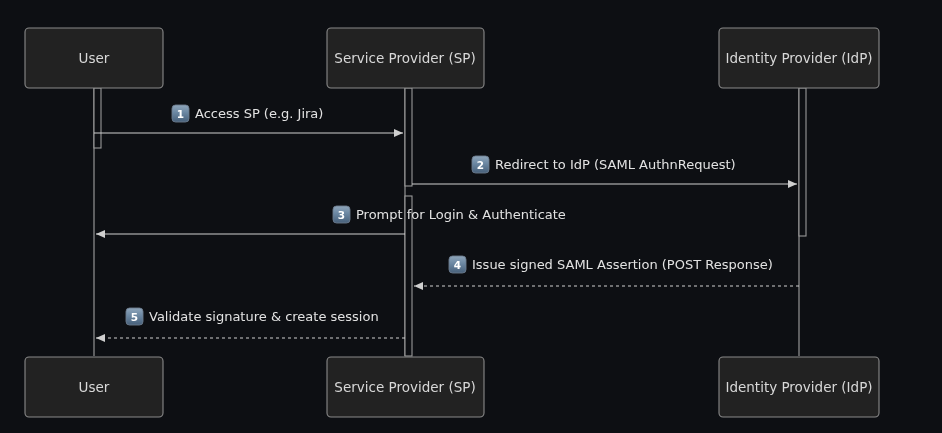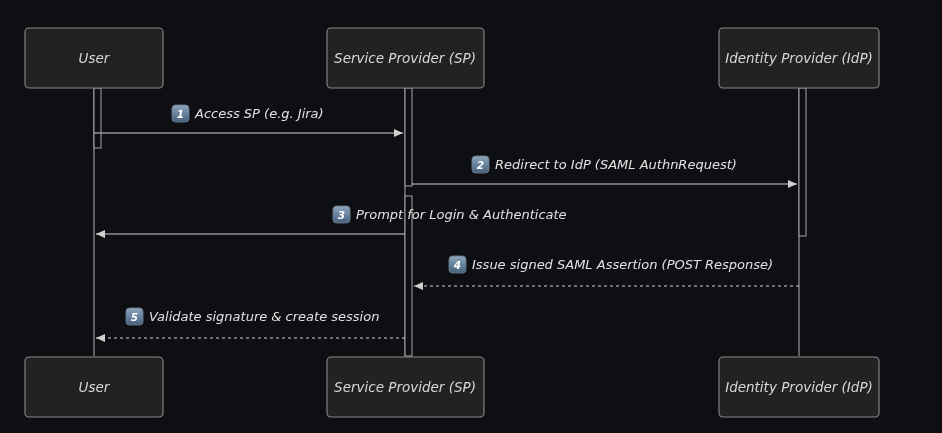--- a/index.html
+++ b/index.html
@@ -9,21 +9,20 @@
   }
   body {
     font-family: "DejaVu Sans", sans-serif;
   }
   #canvas {
     position: relative;
     width: 942px;
     height: 433px;
     background: #0d0f13;
     overflow: hidden;
-    font-style: italic;
   }
   svg#diagram {
     position: absolute;
     left: 0;
     top: 0;
     width: 942px;
     height: 433px;
     display: block;
   }
   .actor-box {

